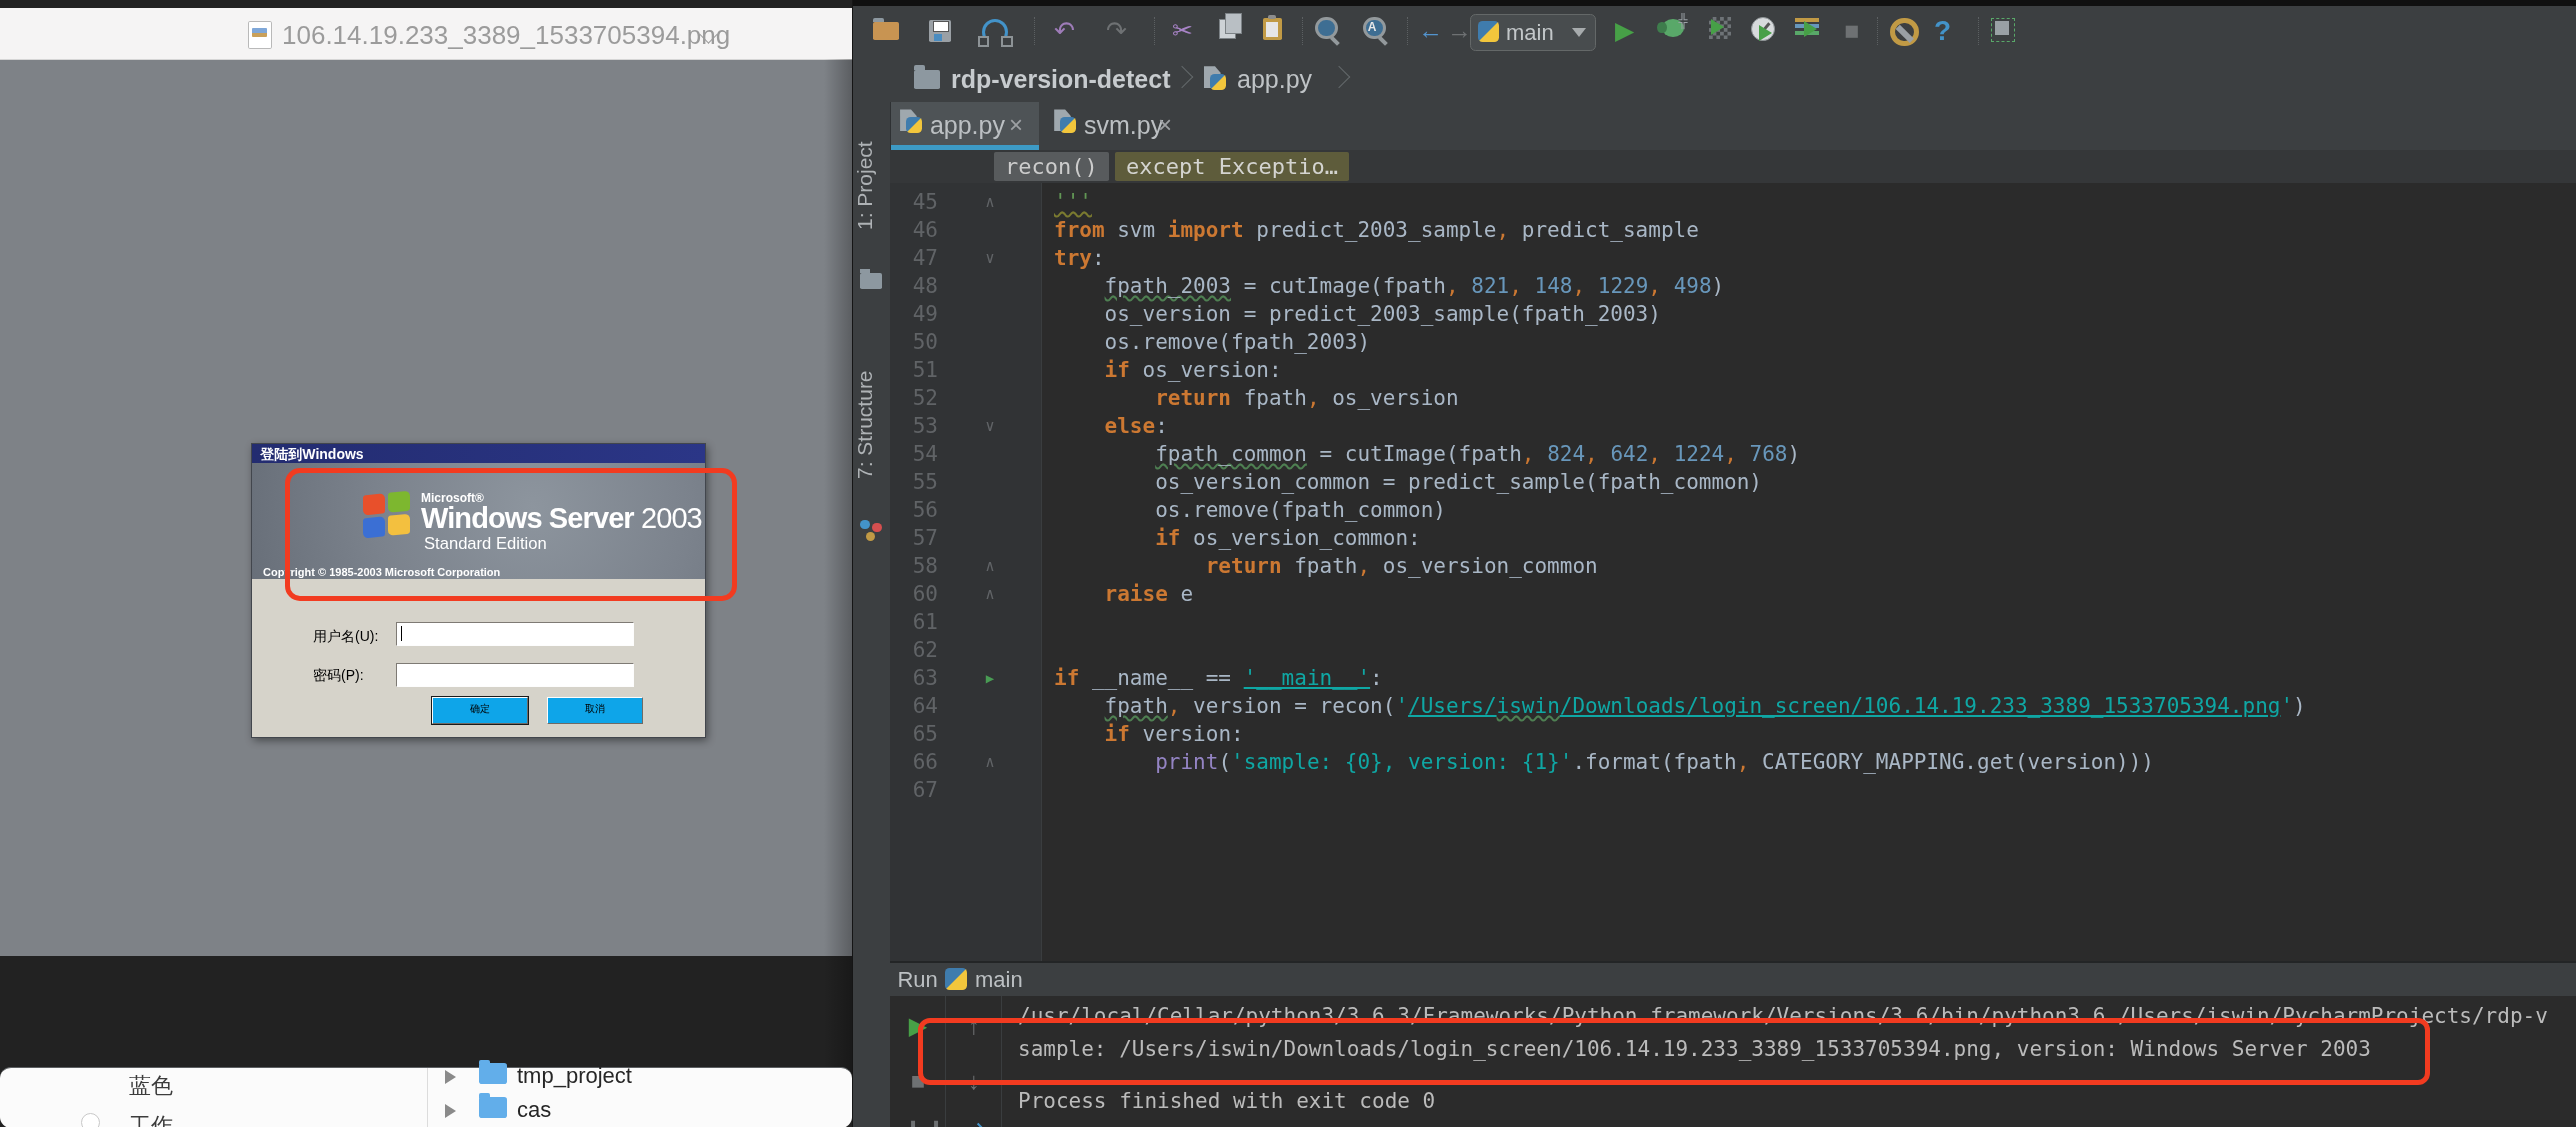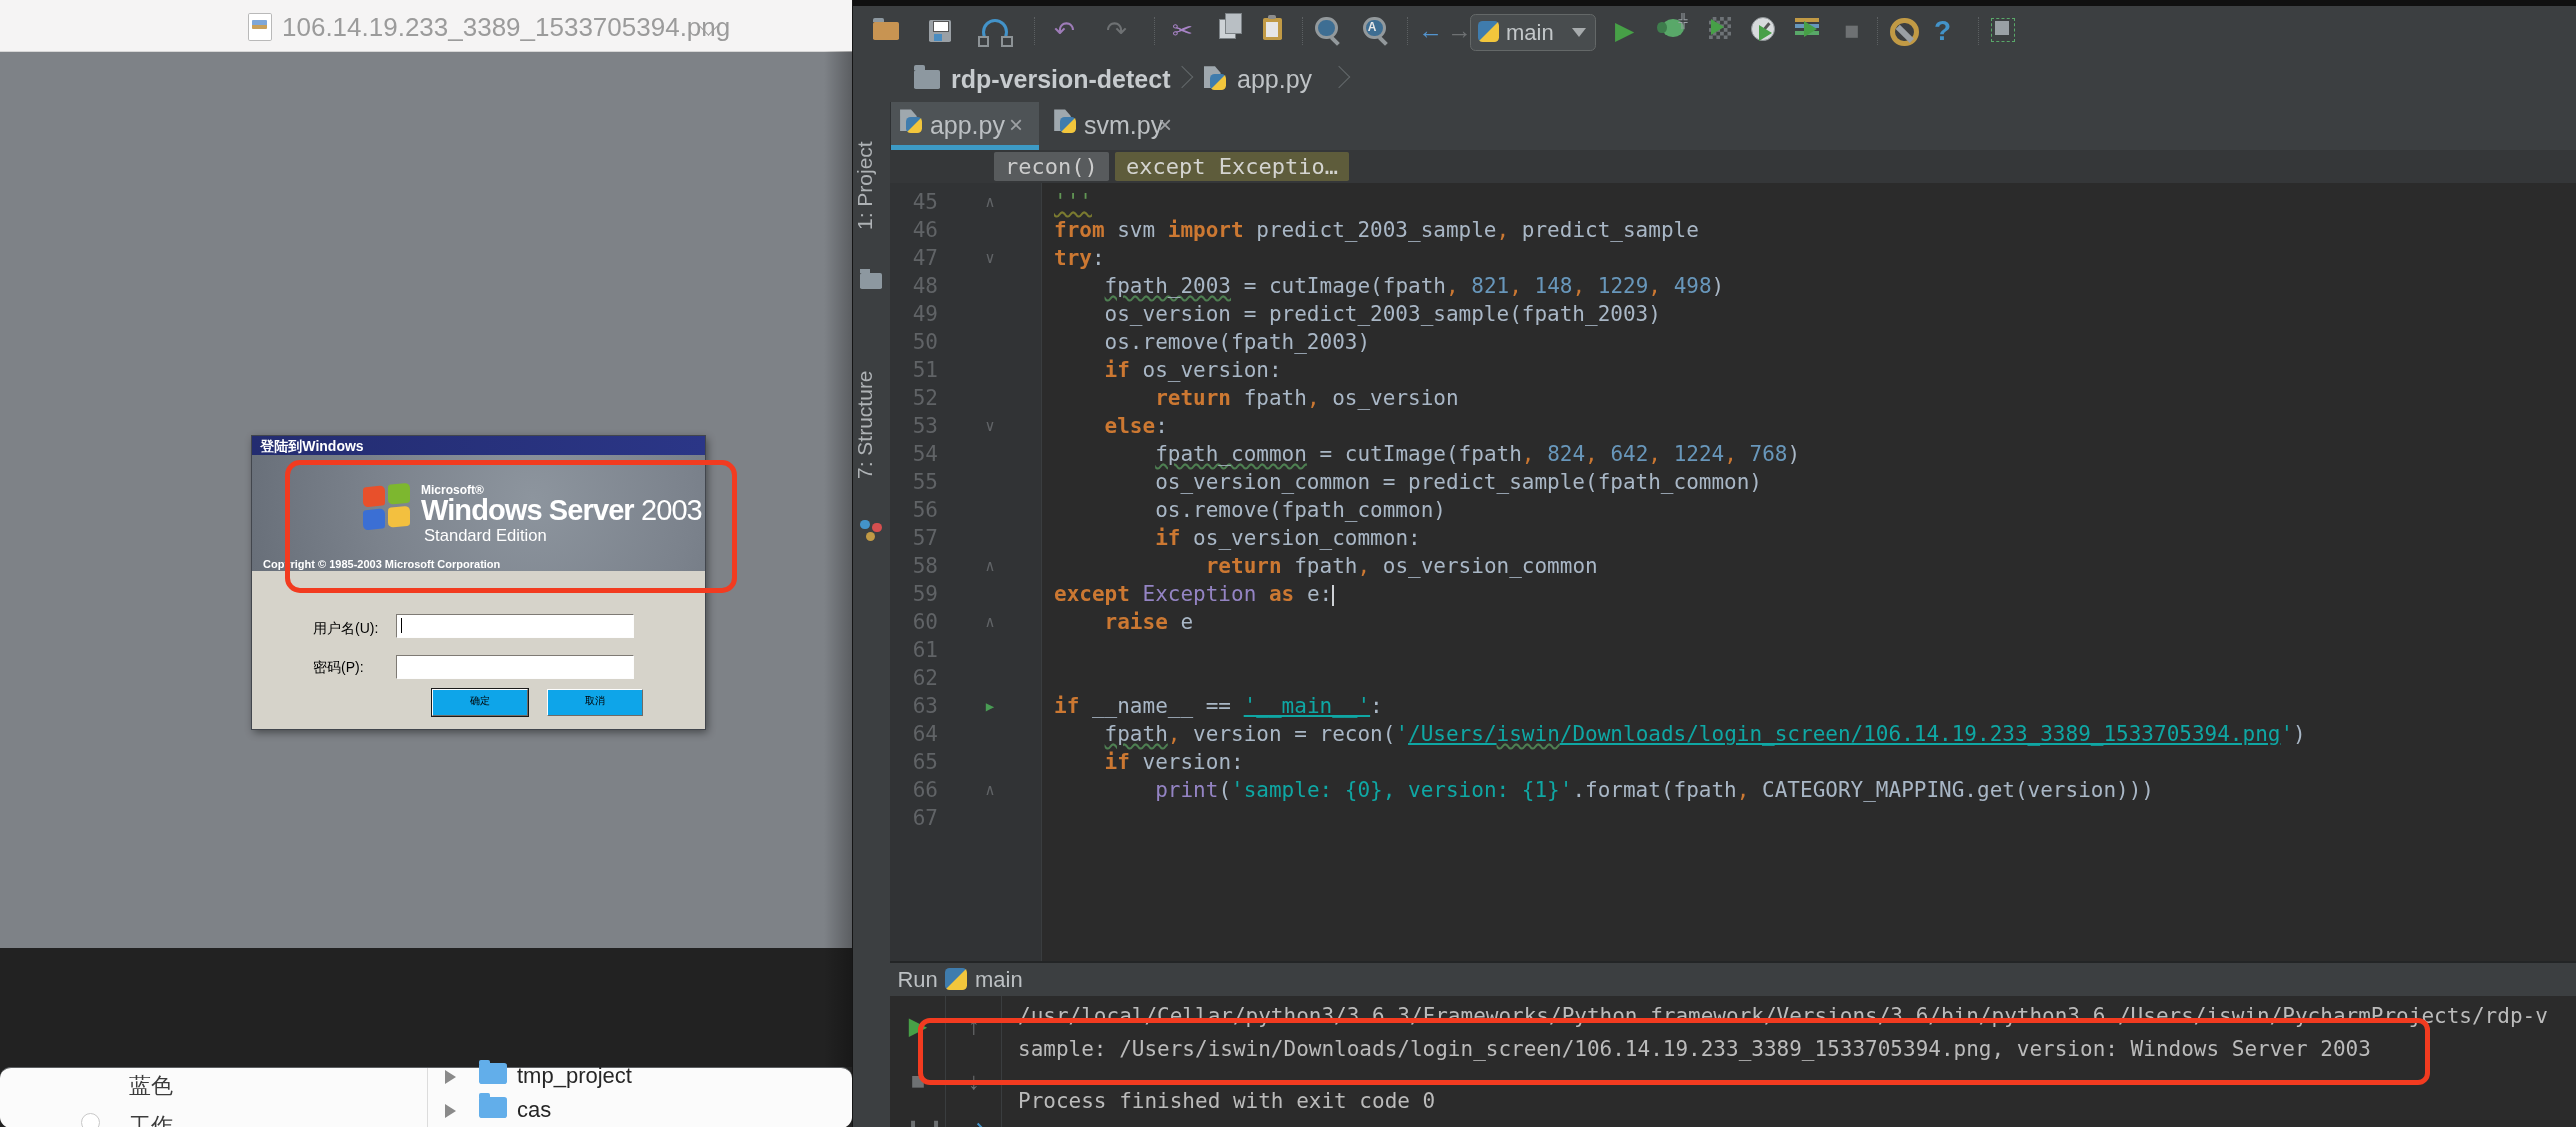--- a/index.html
+++ b/index.html
@@ -1,19 +1,19 @@
 <!DOCTYPE html>
 <html style="font-size:15px"><head>
 <meta charset="utf-8">
 <style>
   html,body{margin:0;padding:0;background:#222;}
   #app{position:relative;width:2576px;height:1127px;overflow:hidden;font-family:"Liberation Sans",sans-serif;}
 
   
-  #preview{position:absolute;left:0;top:0;width:852px;height:948px;background:#7e8287;}
+  #preview{position:absolute;left:0;top:8px;width:852px;height:948px;background:#7e8287;}
   #preview-titlebar{position:absolute;left:0;top:0;width:100%;height:51px;background:#f5f4f4;border-bottom:0.9px solid #d6d6d6;}
   #preview-title{position:absolute;left:282px;top:12px;font-size:26px;color:#9b9b9b;}
   #preview-doc-icon{position:absolute;left:248px;top:13px;width:22px;height:26px;background:#fff;border:0.9px solid #b9b9b9;border-radius:1.8px;}
   #preview-doc-icon:after{content:"";position:absolute;left:2.8px;top:5.5px;width:15px;height:9.2px;background:linear-gradient(180deg,#7fa7d8 55%,#c9a05a 55%);border-radius:0.9px;}
   #preview-title-chevron{position:absolute;left:702px;top:20.3px;width:12px;height:12px;border-right:1.8px solid #9b9b9b;border-bottom:1.8px solid #9b9b9b;transform:rotate(45deg);}
   #preview-shadow{position:absolute;right:0;top:51px;width:28px;height:1016px;background:linear-gradient(90deg,rgba(0,0,0,0),rgba(0,0,0,.28));}
 
   
   #dlg{position:absolute;left:251px;top:435px;width:453px;height:293px;background:#d6d3ca;border:0.9px solid #42464d;box-shadow:1.8px 2.8px 8.3px rgba(0,0,0,.45);}
   #dlg-titlebar{position:absolute;left:0;top:0;width:100%;height:19.4px;background:linear-gradient(90deg,#232c70,#2b3687);}
@@ -328,21 +328,20 @@
           <div class="eline"><span class="ln">49</span><span class="code"><span class="tok-t">    os_version = predict_2003_sample(fpath_2003)</span></span></div>
           <div class="eline"><span class="ln">50</span><span class="code"><span class="tok-t">    os.remove(fpath_2003)</span></span></div>
           <div class="eline"><span class="ln">51</span><span class="code"><span class="tok-t">    </span><span class="tok-k">if</span><span class="tok-t"> os_version:</span></span></div>
           <div class="eline"><span class="ln">52</span><span class="code"><span class="tok-t">        </span><span class="tok-k">return</span><span class="tok-t"> fpath</span><span class="tok-o">,</span><span class="tok-t"> os_version</span></span></div>
           <div class="eline"><span class="ln">53</span><span class="gut open">∨</span><span class="code"><span class="tok-t">    </span><span class="tok-k">else</span><span class="tok-t">:</span></span></div>
           <div class="eline"><span class="ln">54</span><span class="code"><span class="tok-t">        </span><span class="tok-w">fpath_common</span><span class="tok-t"> = cutImage(fpath</span><span class="tok-o">,</span><span class="tok-t"> </span><span class="tok-n">824</span><span class="tok-o">,</span><span class="tok-t"> </span><span class="tok-n">642</span><span class="tok-o">,</span><span class="tok-t"> </span><span class="tok-n">1224</span><span class="tok-o">,</span><span class="tok-t"> </span><span class="tok-n">768</span><span class="tok-t">)</span></span></div>
           <div class="eline"><span class="ln">55</span><span class="code"><span class="tok-t">        os_version_common = predict_sample(fpath_common)</span></span></div>
           <div class="eline"><span class="ln">56</span><span class="code"><span class="tok-t">        os.remove(fpath_common)</span></span></div>
           <div class="eline"><span class="ln">57</span><span class="code"><span class="tok-t">        </span><span class="tok-k">if</span><span class="tok-t"> os_version_common:</span></span></div>
           <div class="eline"><span class="ln">58</span><span class="gut up">∧</span><span class="code"><span class="tok-t">            </span><span class="tok-k">return</span><span class="tok-t"> fpath</span><span class="tok-o">,</span><span class="tok-t"> os_version_common</span></span></div>
-          <div class="eline"><span class="ln">59</span><span class="code"><span class="tok-k">except</span><span class="tok-t"> </span><span class="tok-c">Exception</span><span class="tok-t"> </span><span class="tok-k">as</span><span class="tok-t"> e:</span><span class="caret"></span></span></div>
           <div class="eline"><span class="ln">60</span><span class="gut up">∧</span><span class="code"><span class="tok-t">    </span><span class="tok-k">raise</span><span class="tok-t"> e</span></span></div>
           <div class="eline"><span class="ln">61</span><span class="code"></span></div>
           <div class="eline"><span class="ln">62</span><span class="code"></span></div>
           <div class="eline"><span class="ln">63</span><span class="gut run">▶</span><span class="code"><span class="tok-k">if</span><span class="tok-t"> __name__ == </span><span class="tok-su">'__main__'</span><span class="tok-t">:</span></span></div>
           <div class="eline"><span class="ln">64</span><span class="code"><span class="tok-t">    </span><span class="tok-w">fpath</span><span class="tok-o">,</span><span class="tok-t"> version = recon(</span><span class="tok-s">'</span><span class="tok-su">/Users/</span><span class="tok-suw">iswin</span><span class="tok-su">/Downloads/login_screen/106.14.19.233_3389_1533705394.png</span><span class="tok-s">'</span><span class="tok-t">)</span></span></div>
           <div class="eline"><span class="ln">65</span><span class="code"><span class="tok-t">    </span><span class="tok-k">if</span><span class="tok-t"> version:</span></span></div>
           <div class="eline"><span class="ln">66</span><span class="gut up">∧</span><span class="code"><span class="tok-t">        </span><span class="tok-f">print</span><span class="tok-t">(</span><span class="tok-s">'sample: {0}, version: {1}'</span><span class="tok-t">.format(fpath</span><span class="tok-o">,</span><span class="tok-t"> CATEGORY_MAPPING.get(version)))</span></span></div>
           <div class="eline"><span class="ln">67</span><span class="code"></span></div>
         </div>
     </div>

